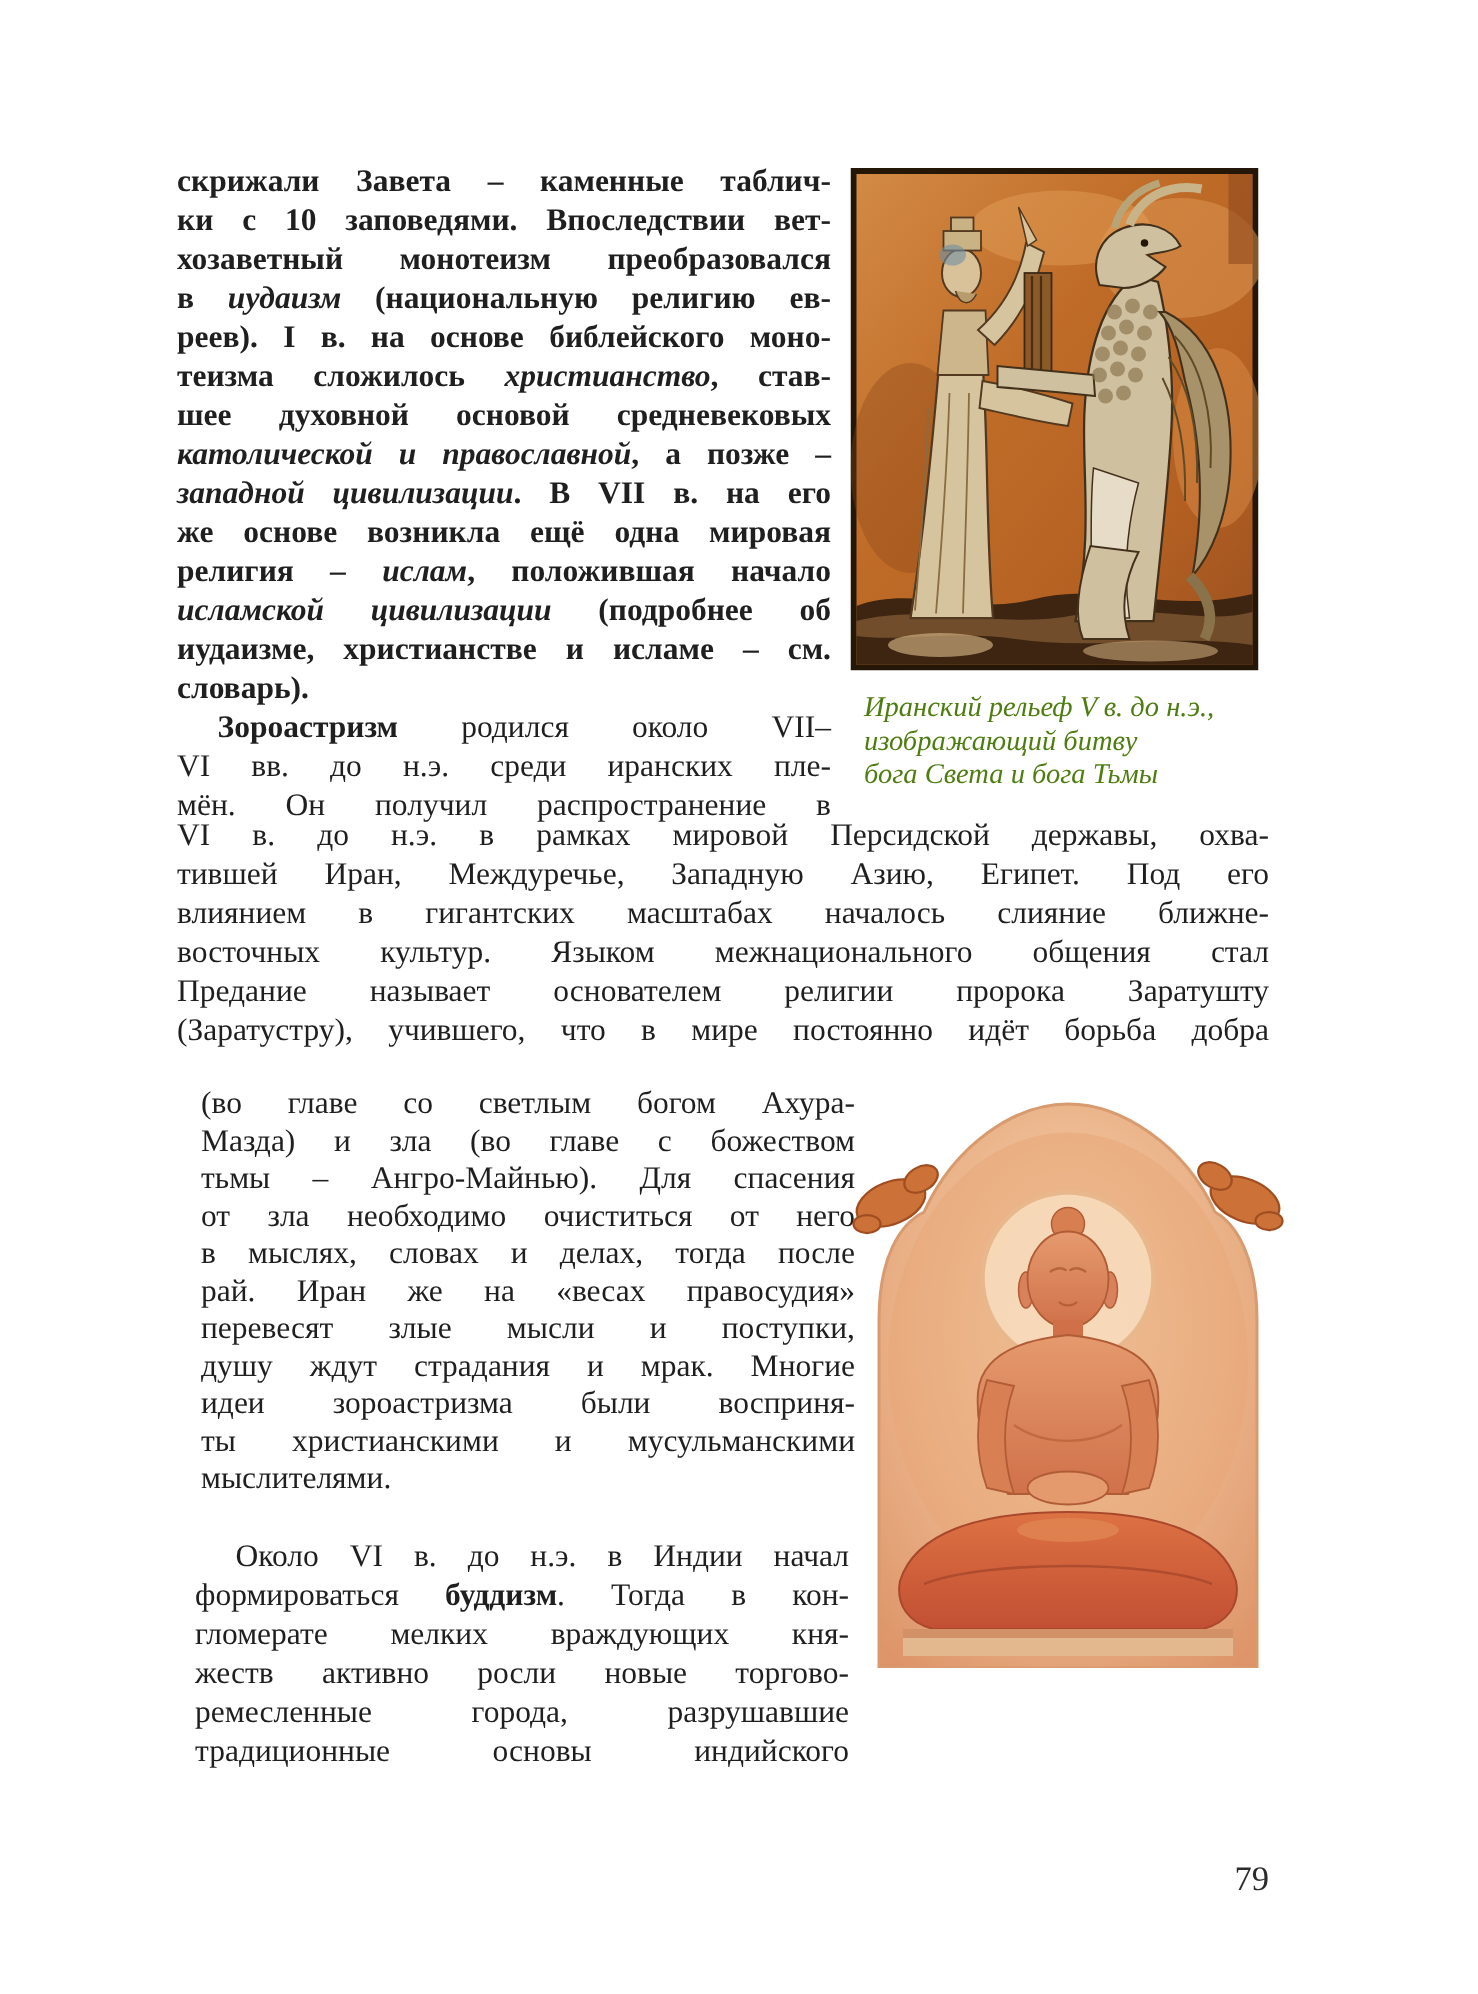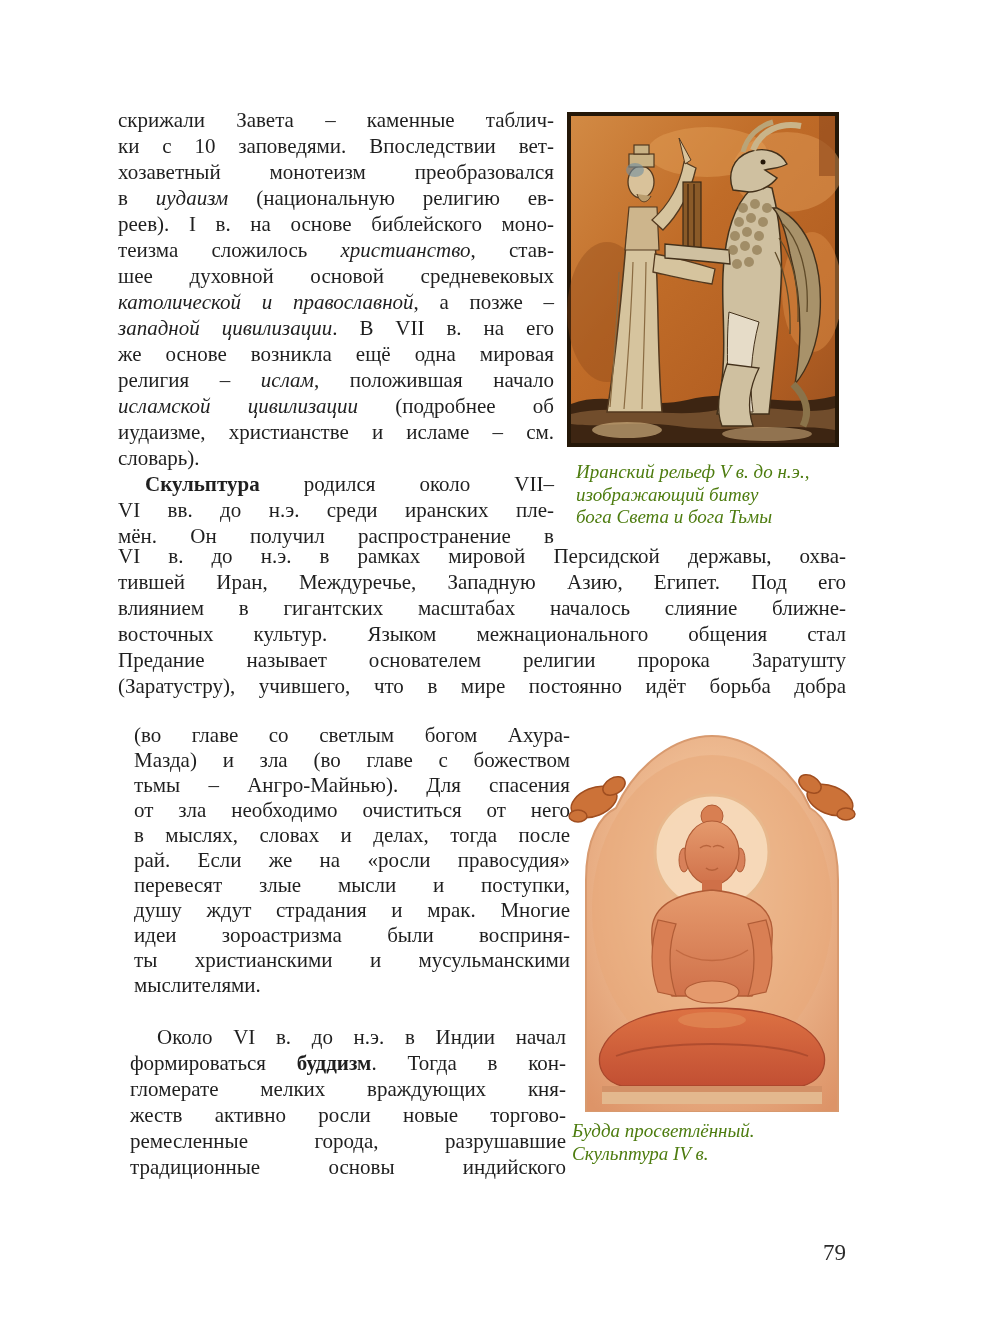--- a/index.html
+++ b/index.html
@@ -16,21 +16,21 @@
   .fig{position:absolute;}
   .fig svg{display:block;}
   .pagenum{position:absolute;left:800px;top:1200px;width:46px;text-align:right;
            font-size:23px;color:#2b2b2b;margin-top:40px;}
 </style>
 </head>
 <body>
 
 <div class="page">
 
-  <div class="tblock" style="left:118px;top:107px;width:436px;">
+  <div class="tblock" style="left:118px;top:107px;width:436px;font-weight:bold;">
       <div class="tline"><span>скрижали Завета – каменные таблич-</span></div>
       <div class="tline"><span>ки с 10 заповедями. Впоследствии вет-</span></div>
       <div class="tline"><span>хозаветный монотеизм преобразовался</span></div>
       <div class="tline"><span>в </span><span class="it">иудаизм</span><span> (национальную религию ев-</span></div>
       <div class="tline"><span>реев). I в. на основе библейского моно-</span></div>
       <div class="tline"><span>теизма сложилось </span><span class="it">христианство</span><span>, став-</span></div>
       <div class="tline"><span>шее духовной основой средневековых</span></div>
       <div class="tline"><span class="it">католической и православной</span><span>, а позже –</span></div>
       <div class="tline"><span class="it">западной цивилизации</span><span>. В VII в. на его</span></div>
       <div class="tline"><span>же основе возникла ещё одна мировая</span></div>
@@ -116,41 +116,41 @@
     </svg>
   </div>
 
   <div class="caption" style="left:576px;top:461px;width:300px;">
     <div>Иранский рельеф V в. до н.э.,</div>
     <div>изображающий битву</div>
     <div>бога Света и бога Тьмы</div>
   </div>
 
   <div class="tblock" style="left:118px;top:471px;width:436px;">
-      <div class="tline ind"><span class="bd">Скульптура</span><span> родился около VII–</span></div>
+      <div class="tline ind"><span class="bd">Зороастризм</span><span> родился около VII–</span></div>
       <div class="tline"><span>VI вв. до н.э. среди иранских пле-</span></div>
       <div class="tline"><span>мён. Он получил распространение в</span></div>
     </div>
 
   <div class="tblock" style="left:118px;top:543px;width:728px;">
       <div class="tline"><span>VI в. до н.э. в рамках мировой Персидской державы, охва-</span></div>
       <div class="tline"><span>тившей Иран, Междуречье, Западную Азию, Египет. Под его</span></div>
       <div class="tline"><span>влиянием в гигантских масштабах началось слияние ближне-</span></div>
       <div class="tline"><span>восточных культур. Языком межнационального общения стал</span></div>
       <div class="tline"><span>Предание называет основателем религии пророка Заратушту</span></div>
       <div class="tline"><span>(Заратустру), учившего, что в мире постоянно идёт борьба добра</span></div>
     </div>
 
   <div class="tblock lh25" style="left:118px;top:723px;width:436px;margin-left:16px;">
       <div class="tline"><span>(во главе со светлым богом Ахура-</span></div>
       <div class="tline"><span>Мазда) и зла (во главе с божеством</span></div>
       <div class="tline"><span>тьмы – Ангро-Майнью). Для спасения</span></div>
       <div class="tline"><span>от зла необходимо очиститься от него</span></div>
       <div class="tline"><span>в мыслях, словах и делах, тогда после</span></div>
-      <div class="tline"><span>рай. Если же на «росли правосудия»</span></div>
+      <div class="tline"><span>рай. Иран же на «весах правосудия»</span></div>
       <div class="tline"><span>перевесят злые мысли и поступки,</span></div>
       <div class="tline"><span>душу ждут страдания и мрак. Многие</span></div>
       <div class="tline"><span>идеи зороастризма были восприня-</span></div>
       <div class="tline"><span>ты христианскими и мусульманскими</span></div>
       <div class="tline flat"><span>мыслителями.</span></div>
     </div>
 
   <div class="fig" style="left:556px;top:720px;width:312px;height:392px;">
     <svg width="312" height="392" viewBox="0 0 312 392">
       <defs>
@@ -205,24 +205,20 @@
 
       <path d="M44,334 C54,302 96,288 156,288 C216,288 258,302 268,334 C271,350 262,362 246,366 L66,366 C50,362 41,350 44,334 Z" fill="url(#blegs)" stroke="#a8472c" stroke-width="1.3"></path>
       <path d="M60,336 C100,320 212,320 252,336" stroke="#a8472c" stroke-width="1.8" fill="none" opacity="0.8"></path>
       <ellipse cx="156" cy="300" rx="34" ry="8" fill="#e08653" opacity="0.8"></ellipse>
 
       <rect x="46" y="366" width="220" height="18" fill="#e3b88e"></rect>
       <rect x="46" y="366" width="220" height="6" fill="#c8764d" opacity="0.6"></rect>
     </svg>
   </div>
 
-  <div class="caption" style="left:572px;top:1120px;width:300px;">
-    <div>Будда просветлённый.</div>
-    <div>Скульптура IV в.</div>
-  </div>
 
   <div class="tblock" style="left:118px;top:1024px;width:436px;margin-left:12px;">
       <div class="tline ind"><span>Около VI в. до н.э. в Индии начал</span></div>
       <div class="tline"><span>формироваться </span><span class="bd">буддизм</span><span>. Тогда в кон-</span></div>
       <div class="tline"><span>гломерате мелких враждующих кня-</span></div>
       <div class="tline"><span>жеств активно росли новые торгово-</span></div>
       <div class="tline"><span>ремесленные города, разрушавшие</span></div>
       <div class="tline"><span>традиционные основы индийского</span></div>
     </div>
 

